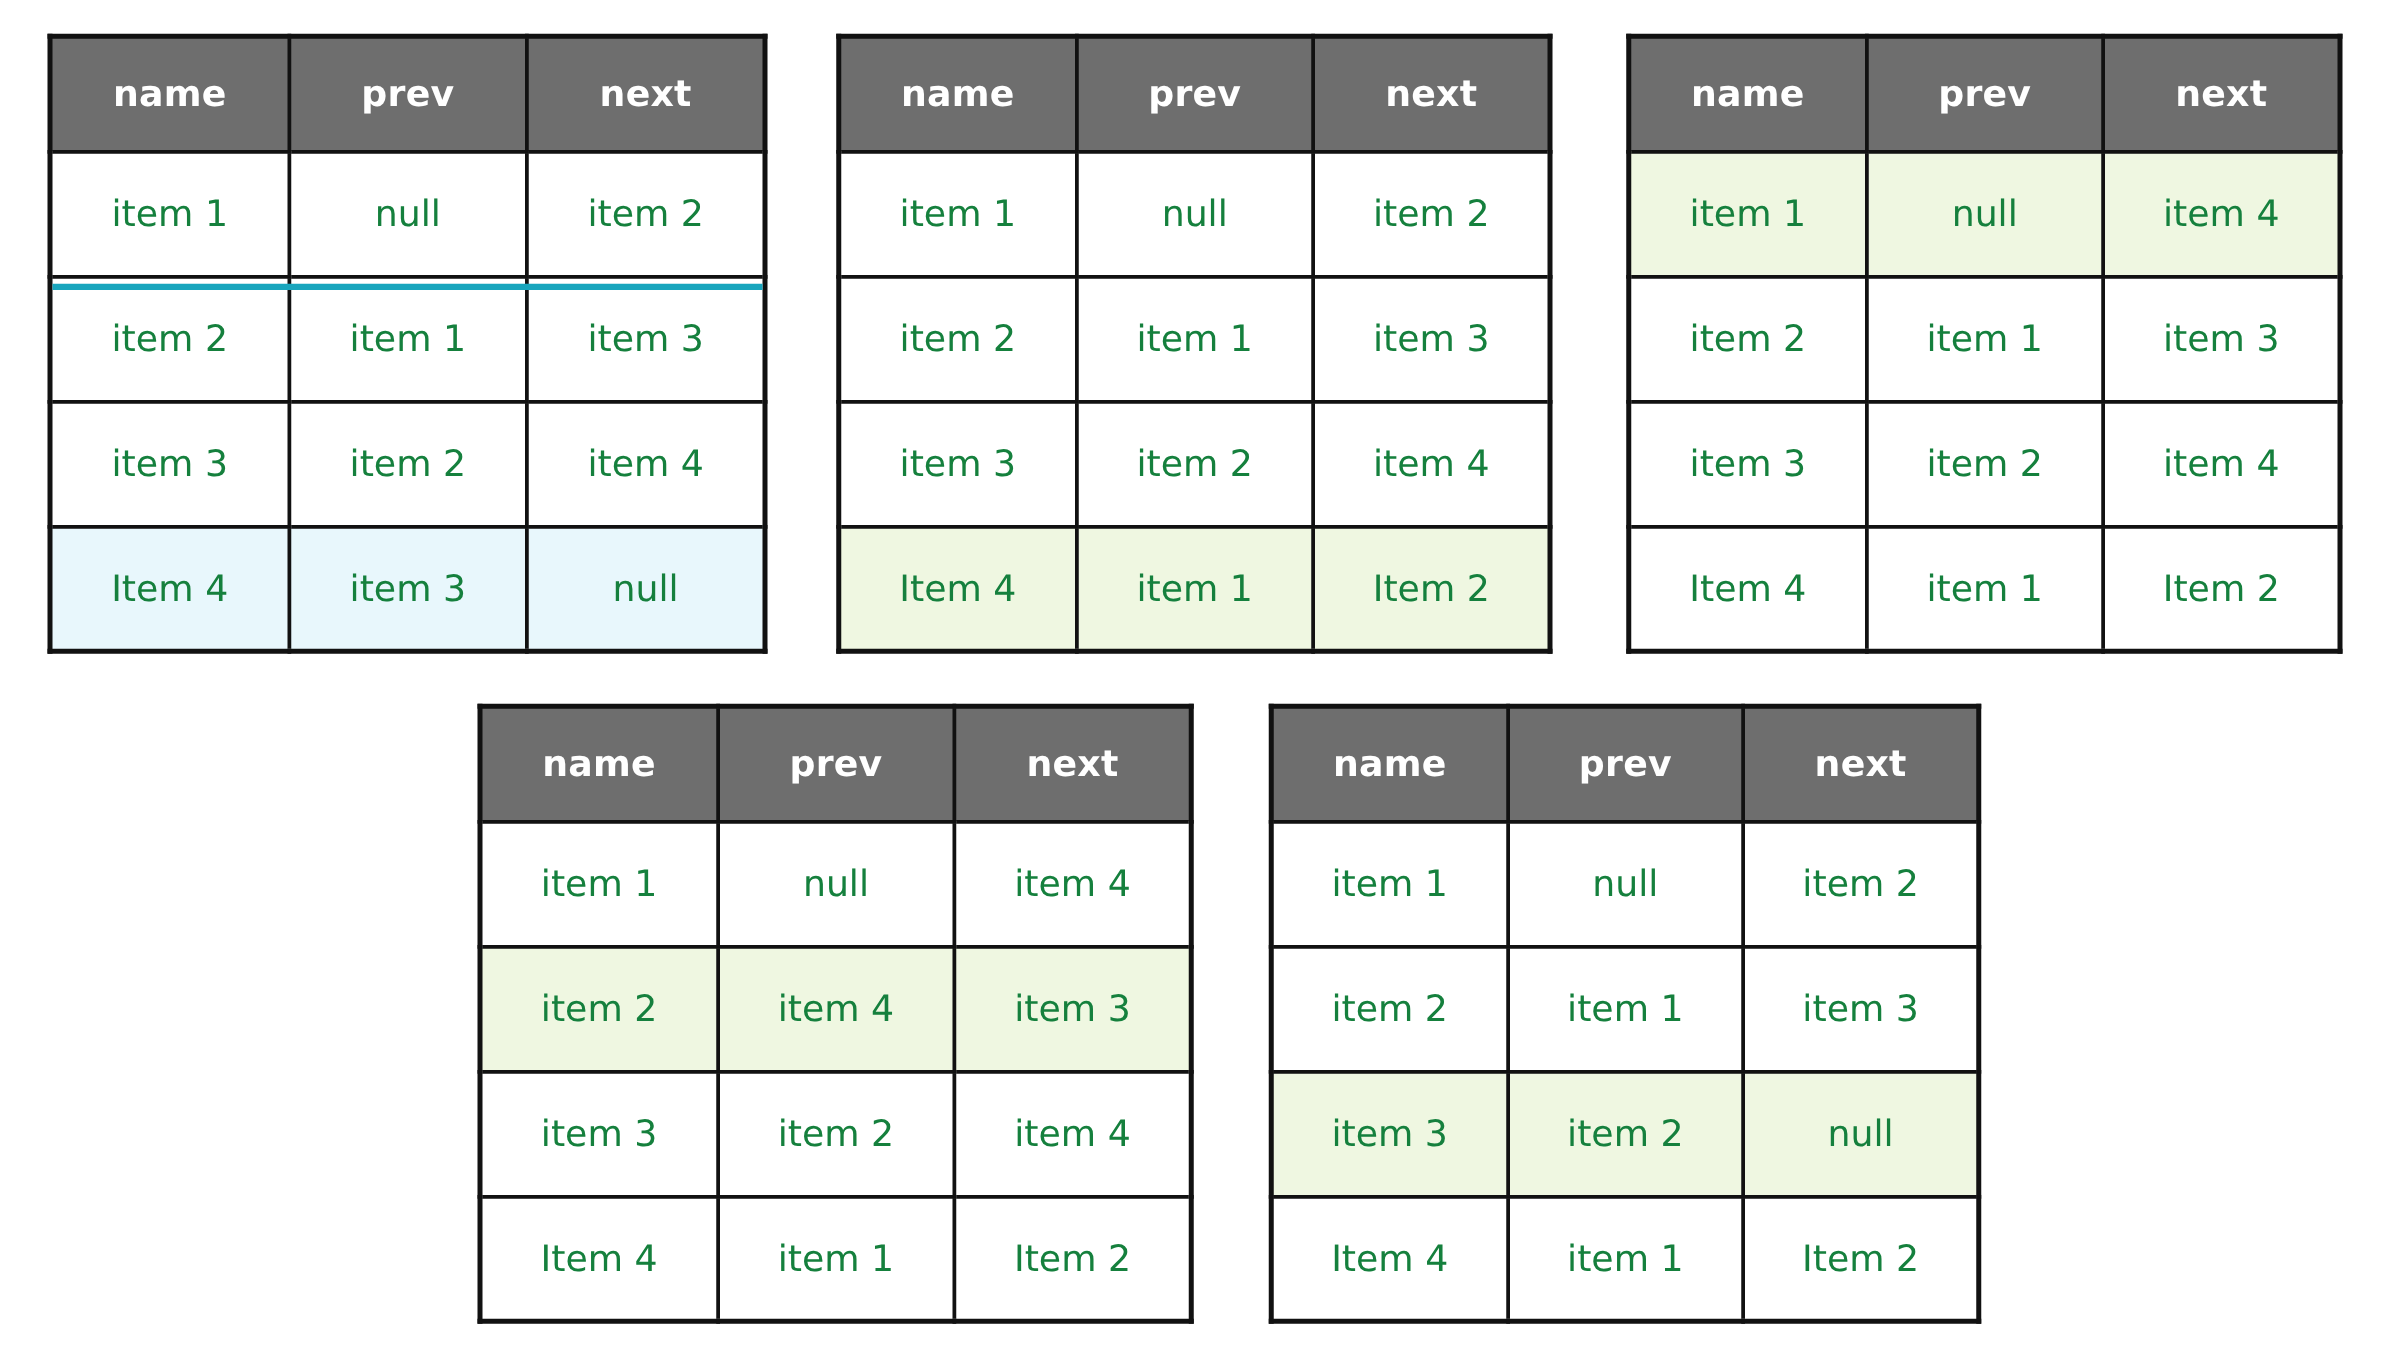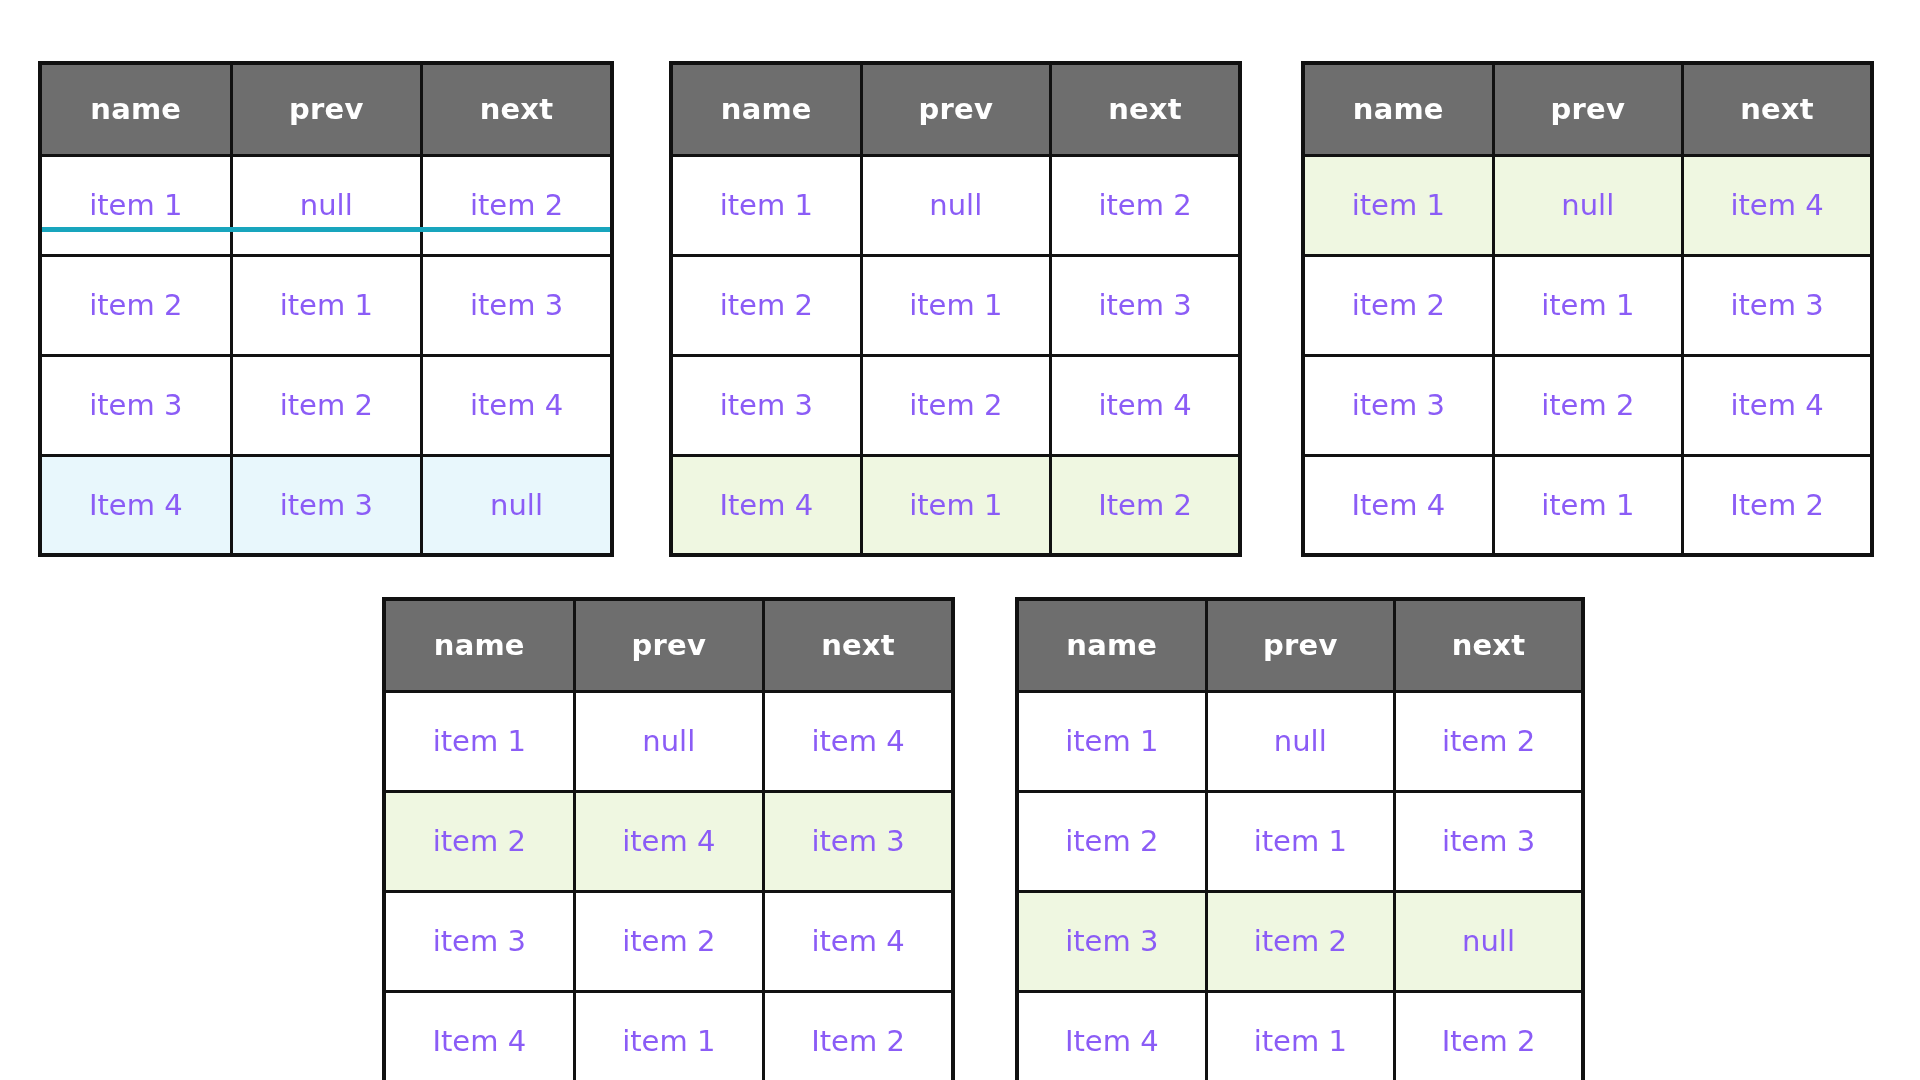--- a/index.html
+++ b/index.html
@@ -21,21 +21,20 @@
   }
 
   .ll-table {
     position: absolute;
     border-collapse: collapse;
     border-spacing: 0;
     background: #ffffff;
     box-sizing: border-box;
     border: 4px solid #111111;
     table-layout: fixed;
-    margin-top: 34px;
   }
 
   .ll-table th,
   .ll-table td {
     border: 3px solid #111111;
     text-align: center;
     vertical-align: middle;
     box-sizing: border-box;
     padding: 0;
   }
@@ -44,21 +43,21 @@
     background: #6e6e6e;
     color: #ffffff;
     font-weight: bold;
     font-size: 29px;
     height: 92px;
     letter-spacing: 0.2px;
   }
 
   .ll-table td {
     background: #ffffff;
-    color: #8b5cf6;
+    color: #15803d;
     font-weight: normal;
     font-size: 29px;
     height: 100px;
   }
 
   .ll-table td.hl-green { background: #eff7e1; }
   .ll-table td.hl-blue  { background: #e8f7fc; }
 
   
   .cyan-line {

